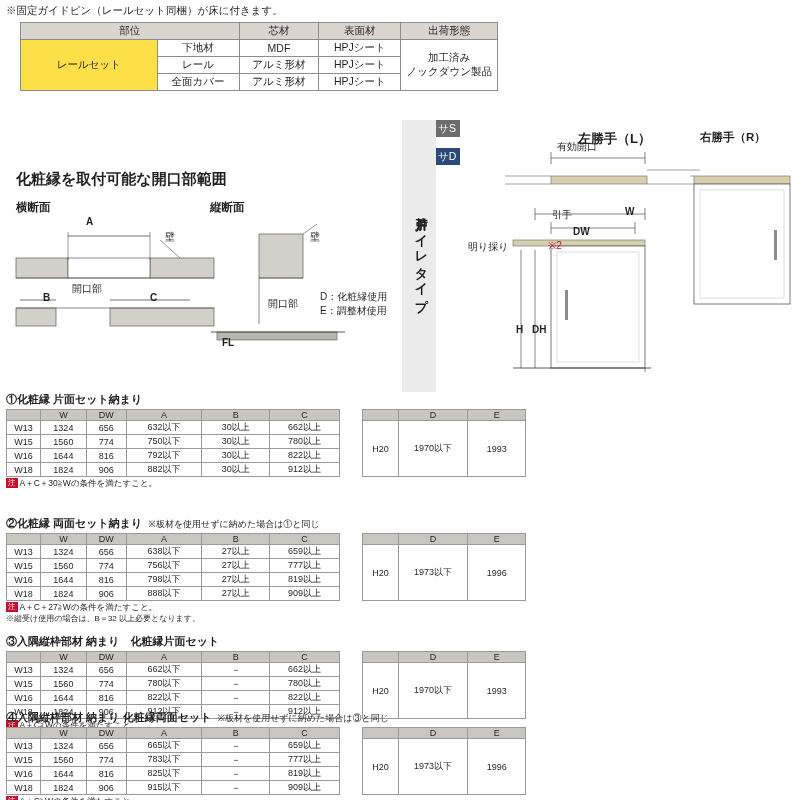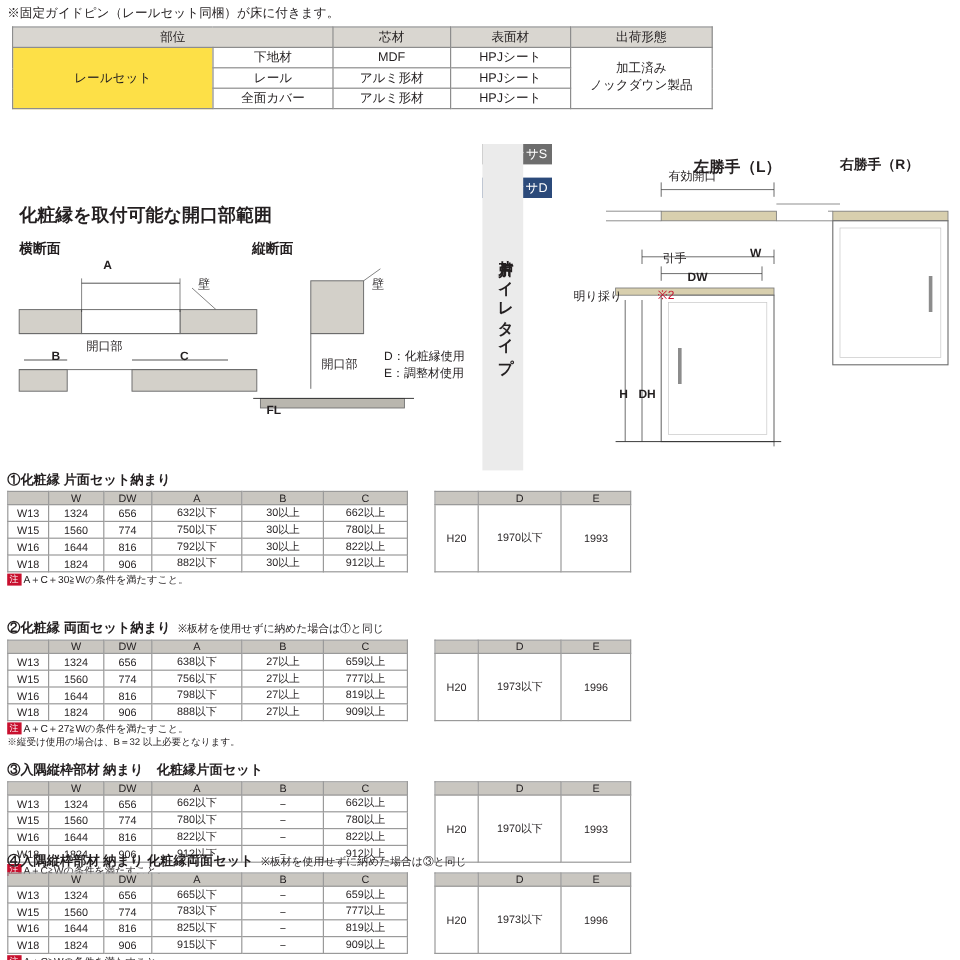--- a/index.html
+++ b/index.html
@@ -9,21 +9,21 @@
     background:#ffffff;
     font-family:"Liberation Sans", sans-serif;
     color:#231f20;
     position:relative;
     overflow:hidden;
     font-size:10px;
   }
   .note-top { position:absolute; left:6px; top:4px; font-size:10.5px; }
 
   
-  .spec-table { position:absolute; left:10px; top:22px; width:584px; border-collapse:collapse; }
+  .spec-table { position:absolute; left:20px; top:22px; width:478px; border-collapse:collapse; }
   .spec-table td, .spec-table th { border:1px solid #8d8d8d; font-size:10.5px; text-align:center; font-weight:normal; padding:1px 2px; }
   .spec-table .hdr { background:#d9d6d0; height:16px; }
   .spec-table .lbl { background:#fde047; }
   .rowh { height:17px; }
 
   
   .mid { position:absolute; left:0; top:112px; width:800px; height:280px; }
 
   .badge { width:58px; height:17px; color:#fff; font-size:10.5px; display:flex; align-items:center; justify-content:center; }
   .badge.s { background:#6d6d6d; }
@@ -178,21 +178,21 @@
 
     <rect x="70" y="150" width="3" height="30" fill="#8c8c8c"></rect>
 
     <line x1="26" y1="110" x2="26" y2="228" stroke="#333" stroke-width="0.6"></line>
     <line x1="40" y1="110" x2="40" y2="228" stroke="#333" stroke-width="0.6"></line>
     <line x1="150" y1="228" x2="150" y2="232" stroke="#333" stroke-width="0.6"></line>
     <line x1="18" y1="228" x2="156" y2="228" stroke="#333" stroke-width="0.8"></line>
   </svg>
   <div class="label" style="left:557px; top:28px;">有効開口</div>
   <div class="label" style="left:552px; top:96px;">引手</div>
-  <div class="label" style="left:478px; top:128px;">明り採り</div>
+  <div class="label" style="left:468px; top:128px;">明り採り</div>
   <div class="label" style="left:548px; top:126px; color:#c8102e;">※2</div>
   <div class="label b" style="left:625px; top:94px;">W</div>
   <div class="label b" style="left:573px; top:114px;">DW</div>
   <div class="label b" style="left:516px; top:212px;">H</div>
   <div class="label b" style="left:532px; top:212px;">DH</div>
 
   <svg width="120" height="140" style="position:absolute; left:690px; top:56px;">
     <rect x="4" y="8" width="96" height="8" fill="#d8cfae" stroke="#7a7a7a" stroke-width="0.7"></rect>
     <line x1="0" y1="8" x2="4" y2="8" stroke="#7a7a7a" stroke-width="0.7"></line>
     <rect x="4" y="16" width="96" height="120" fill="#ffffff" stroke="#6b6b6b" stroke-width="0.9"></rect>

